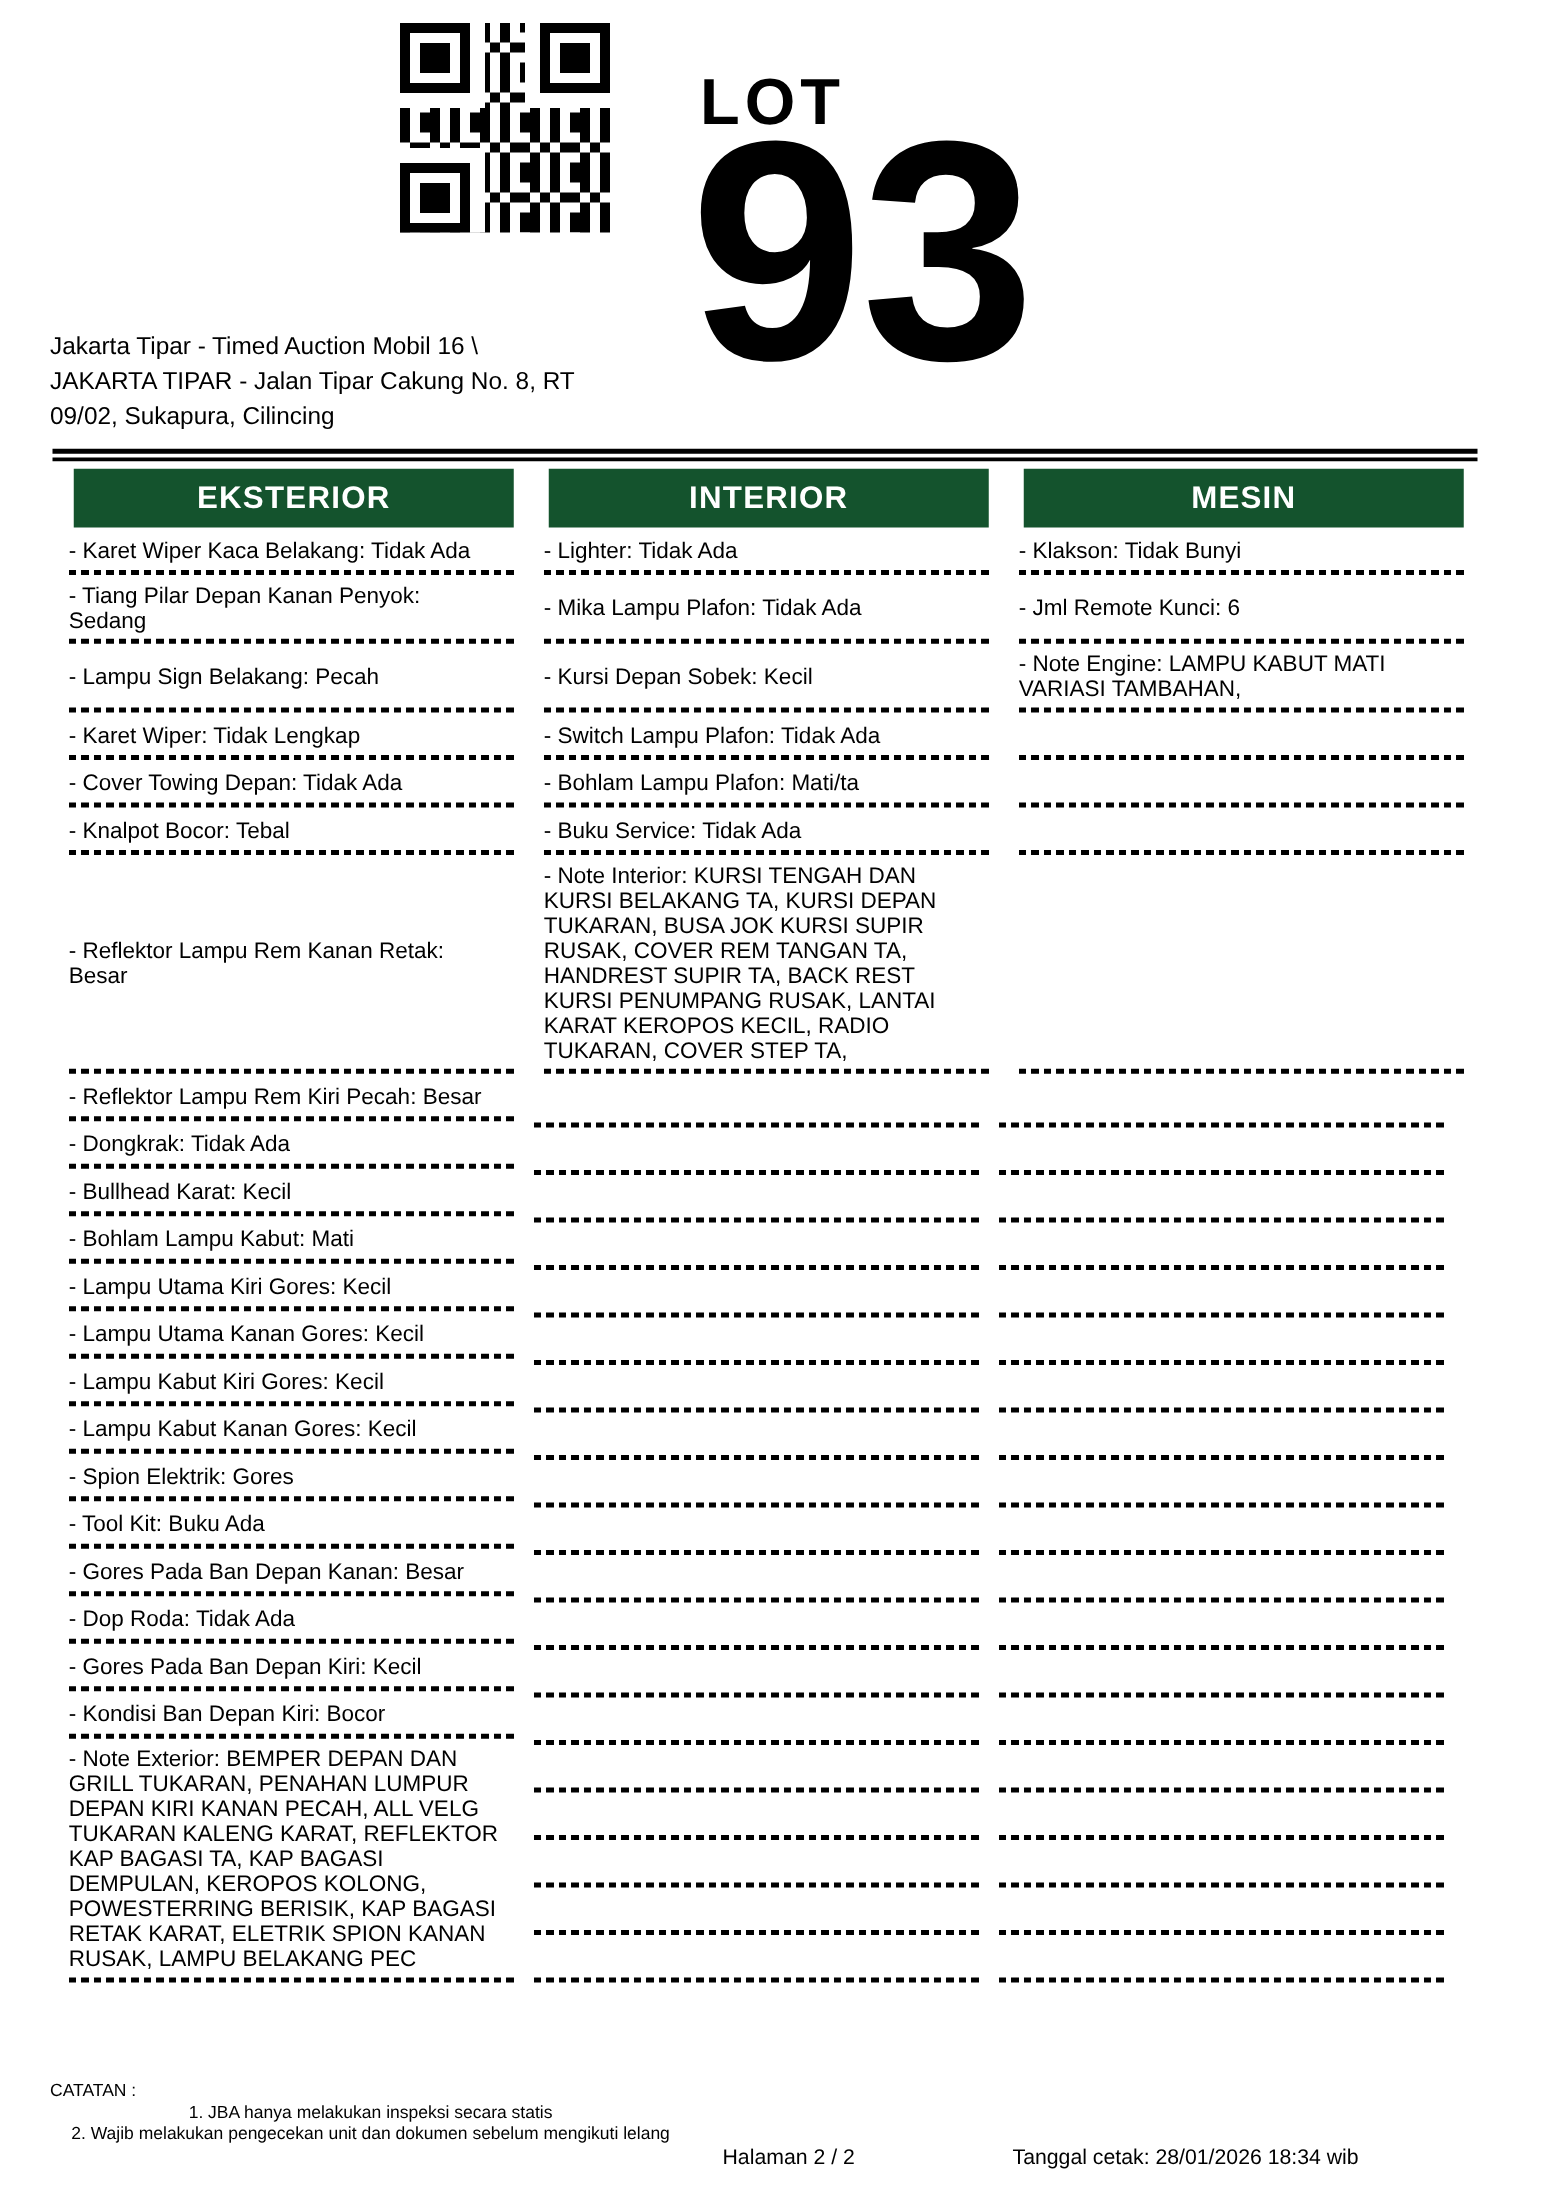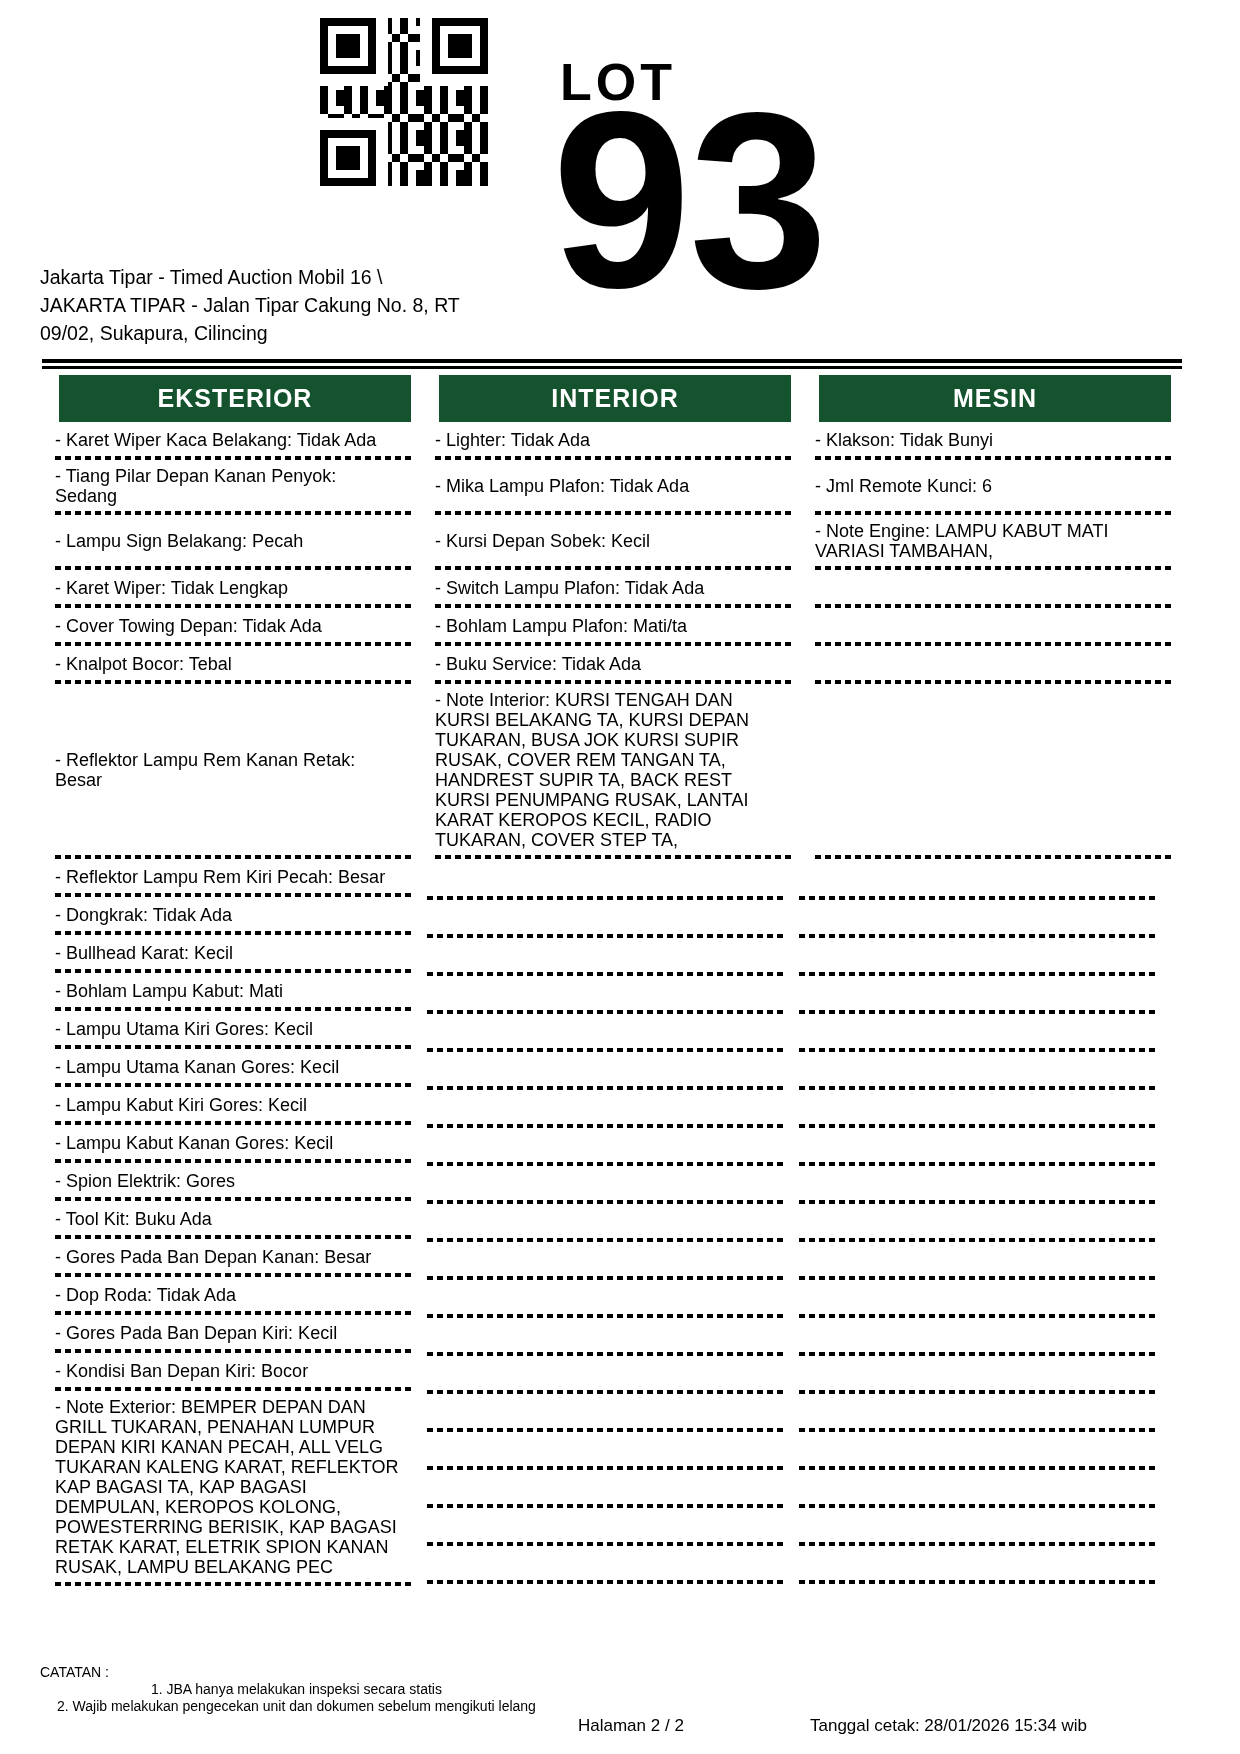--- a/index.html
+++ b/index.html
@@ -30,21 +30,21 @@
   }
   .cell{
     position:relative;min-height:38px;box-sizing:border-box;
     padding:6px 16px 9px 0;display:flex;align-items:center;
     font-size:18px;line-height:20px;
   }
   .cell::after,.slot::after{
     content:"";position:absolute;left:0;right:0;bottom:0;height:4px;
     background:repeating-linear-gradient(90deg,#000 0 6px,transparent 6px 10px);
   }
-  .gridB{display:flex;column-gap:12px;align-items:center;}
+  .gridB{display:flex;column-gap:12px;align-items:flex-end;}
   .colB{width:360px;display:flex;flex-direction:column;}
   .slot{position:relative;flex:1 1 0;min-height:38px;}
   .catatan{position:absolute;left:40px;top:1664px;font-size:14px;line-height:17px;}
   .catatan .indent{margin-left:17px;text-align:center;}
   .halaman{position:absolute;left:578px;top:1716px;font-size:17px;}
   .tanggal{position:absolute;left:810px;top:1716px;font-size:17px;}
 </style>
 </head>
 <body>
 
@@ -200,15 +200,15 @@
 
   </div>
 
   <div class="catatan">
     <div>CATATAN :</div>
     <div class="indent">1. JBA hanya melakukan inspeksi secara statis</div>
     <div class="indent">2. Wajib melakukan pengecekan unit dan dokumen sebelum mengikuti lelang</div>
   </div>
 
   <div class="halaman">Halaman 2 / 2</div>
-  <div class="tanggal">Tanggal cetak: 28/01/2026 15:34 wib</div>
+  <div class="tanggal">Tanggal cetak: 28/01/2026 18:34 wib</div>
 
 </div>
 
 </body></html>

